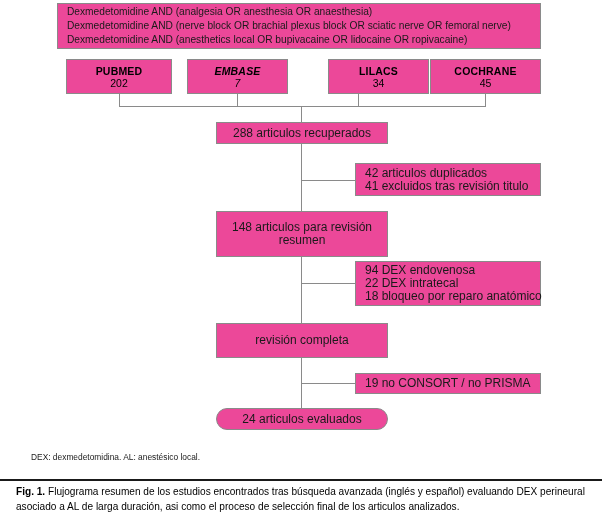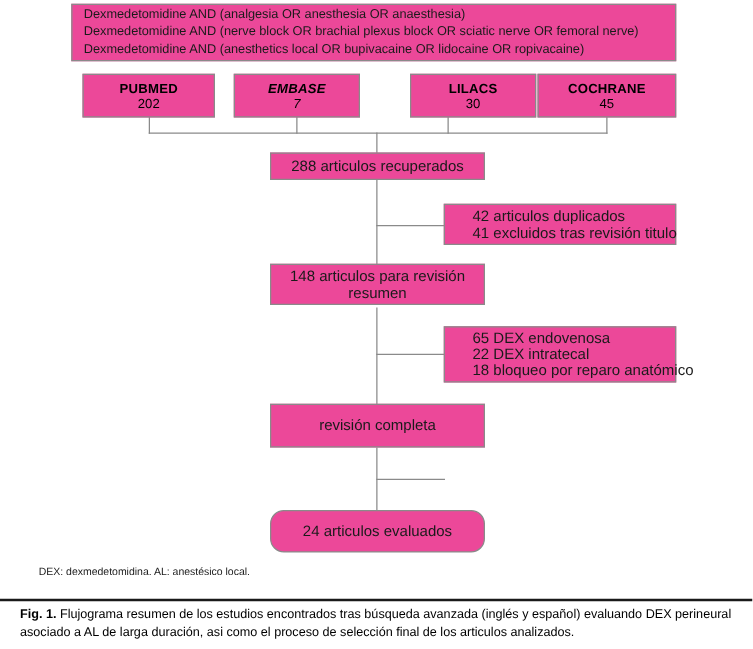--- a/index.html
+++ b/index.html
@@ -71,29 +71,29 @@
     line-height: 12px;
   }
   #db-0 { left: 66px;  width: 106px; }
   #db-1 { left: 187px; width: 101px; font-style: italic; }
   #db-2 { left: 328px; width: 101px; }
   #db-3 { left: 430px; width: 111px; }
 
   
   .stage-box { left: 216px; width: 172px; }
   #stage-0 { top: 122px; height: 22px; }
-  #stage-1 { top: 211px; height: 33px; }
+  #stage-1 { top: 211px; height: 46px; }
   #stage-2 { top: 323px; height: 35px; }
-  #stage-3 { top: 408px; height: 34px; border-radius: 11px; }
+  #stage-3 { top: 408px; height: 22px; border-radius: 11px; }
 
   
   .excl-box {
     align-items: flex-start;
     justify-content: center;
-    padding-left: 22px;
+    padding-left: 9px;
   }
   #excl-0 { left: 355px; top: 163px; width: 186px; height: 33px; }
   #excl-1 { left: 355px; top: 261px; width: 186px; height: 45px; }
   #excl-2 { left: 355px; top: 373px; width: 186px; height: 21px; }
 
   
   .conn {
     position: absolute;
     background: #8a8a8a;
     z-index: 1;
@@ -150,21 +150,21 @@
   <div class="box db-box" id="db-0">
     <div class="db-name">PUBMED</div>
     <div class="db-count">202</div>
   </div>
   <div class="box db-box" id="db-1">
     <div class="db-name">EMBASE</div>
     <div class="db-count">7</div>
   </div>
   <div class="box db-box" id="db-2">
     <div class="db-name">LILACS</div>
-    <div class="db-count">30</div>
+    <div class="db-count">34</div>
   </div>
   <div class="box db-box" id="db-3">
     <div class="db-name">COCHRANE</div>
     <div class="db-count">45</div>
   </div>
 
   <div class="box stage-box" id="stage-0">
     <div class="line">288 articulos recuperados</div>
   </div>
   <div class="box stage-box" id="stage-1">
@@ -176,23 +176,26 @@
   </div>
   <div class="box stage-box" id="stage-3">
     <div class="line">24 articulos evaluados</div>
   </div>
 
   <div class="box excl-box" id="excl-0">
     <div class="line">42 articulos duplicados</div>
     <div class="line">41 excluidos tras revisión titulo</div>
   </div>
   <div class="box excl-box" id="excl-1">
-    <div class="line">65 DEX endovenosa</div>
+    <div class="line">94 DEX endovenosa</div>
     <div class="line">22 DEX intratecal</div>
     <div class="line">18 bloqueo por reparo anatómico</div>
+  </div>
+  <div class="box excl-box" id="excl-2">
+    <div class="line">19 no CONSORT / no PRISMA</div>
   </div>
 
   <div class="conn v" style="left:119px; top:90px;  height:17px;"></div>
   <div class="conn v" style="left:237px; top:90px;  height:17px;"></div>
   <div class="conn v" style="left:358px; top:90px;  height:17px;"></div>
   <div class="conn v" style="left:485px; top:90px;  height:17px;"></div>
 
   <div class="conn h" style="left:119px; top:106px; width:367px;"></div>
 
   <div class="conn v" style="left:301px; top:106px; height:17px;"></div>

